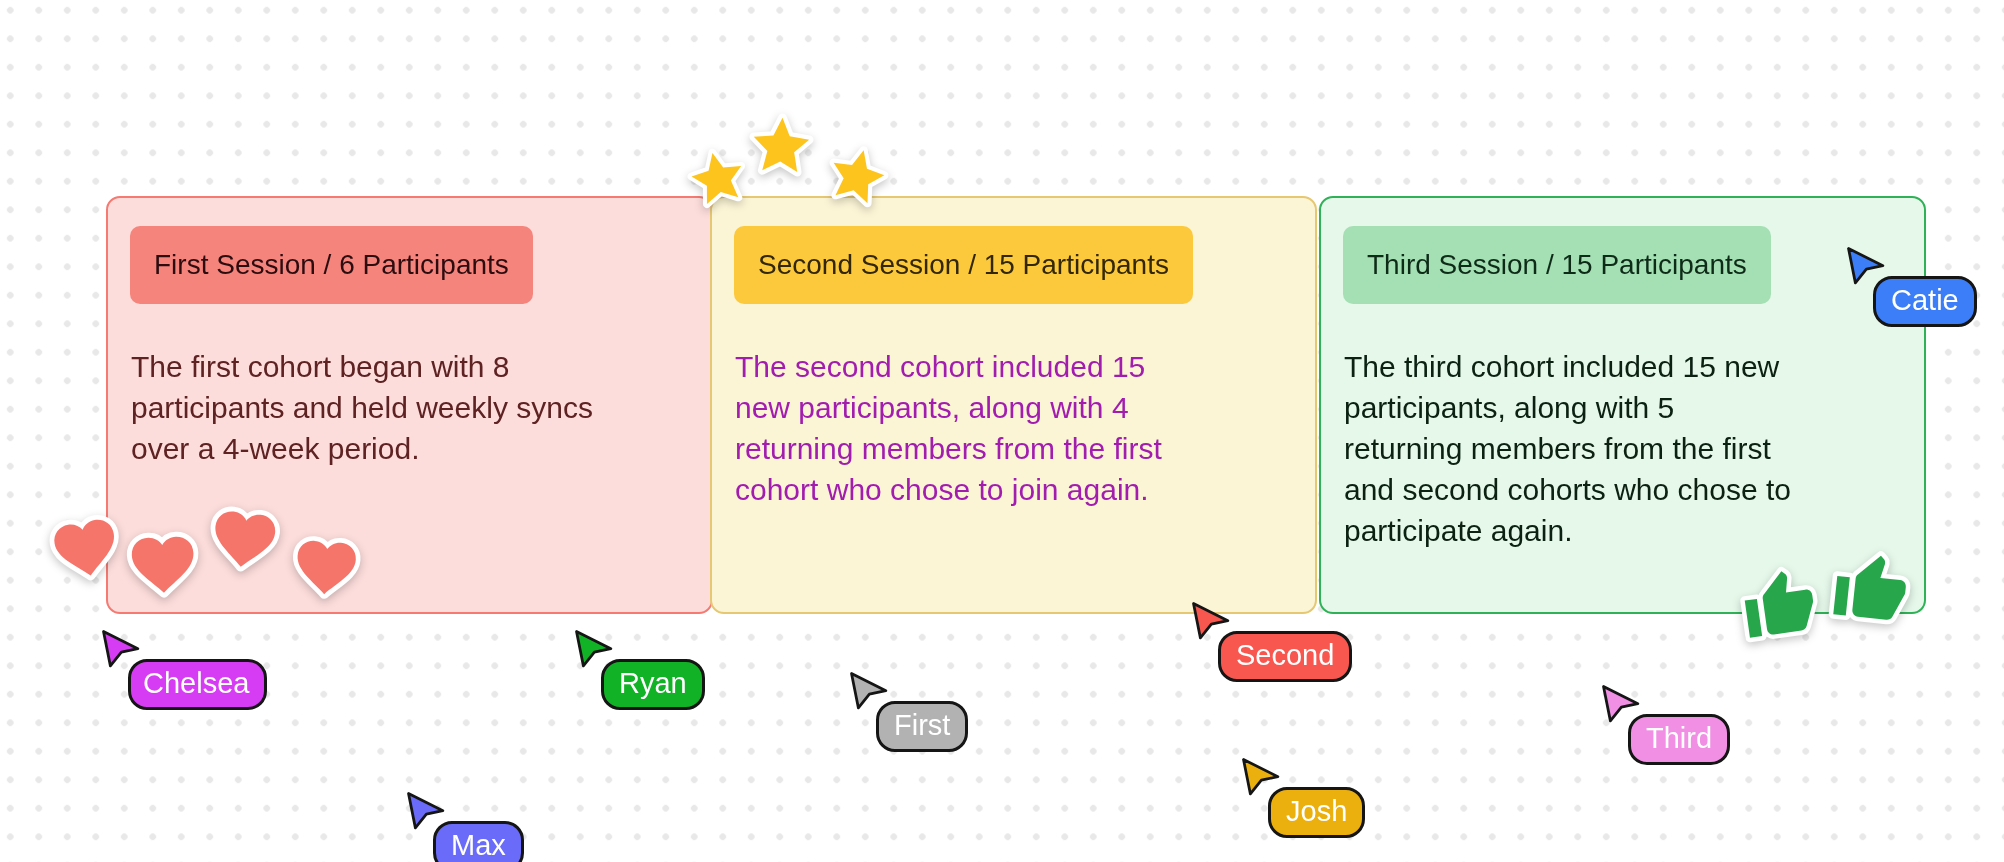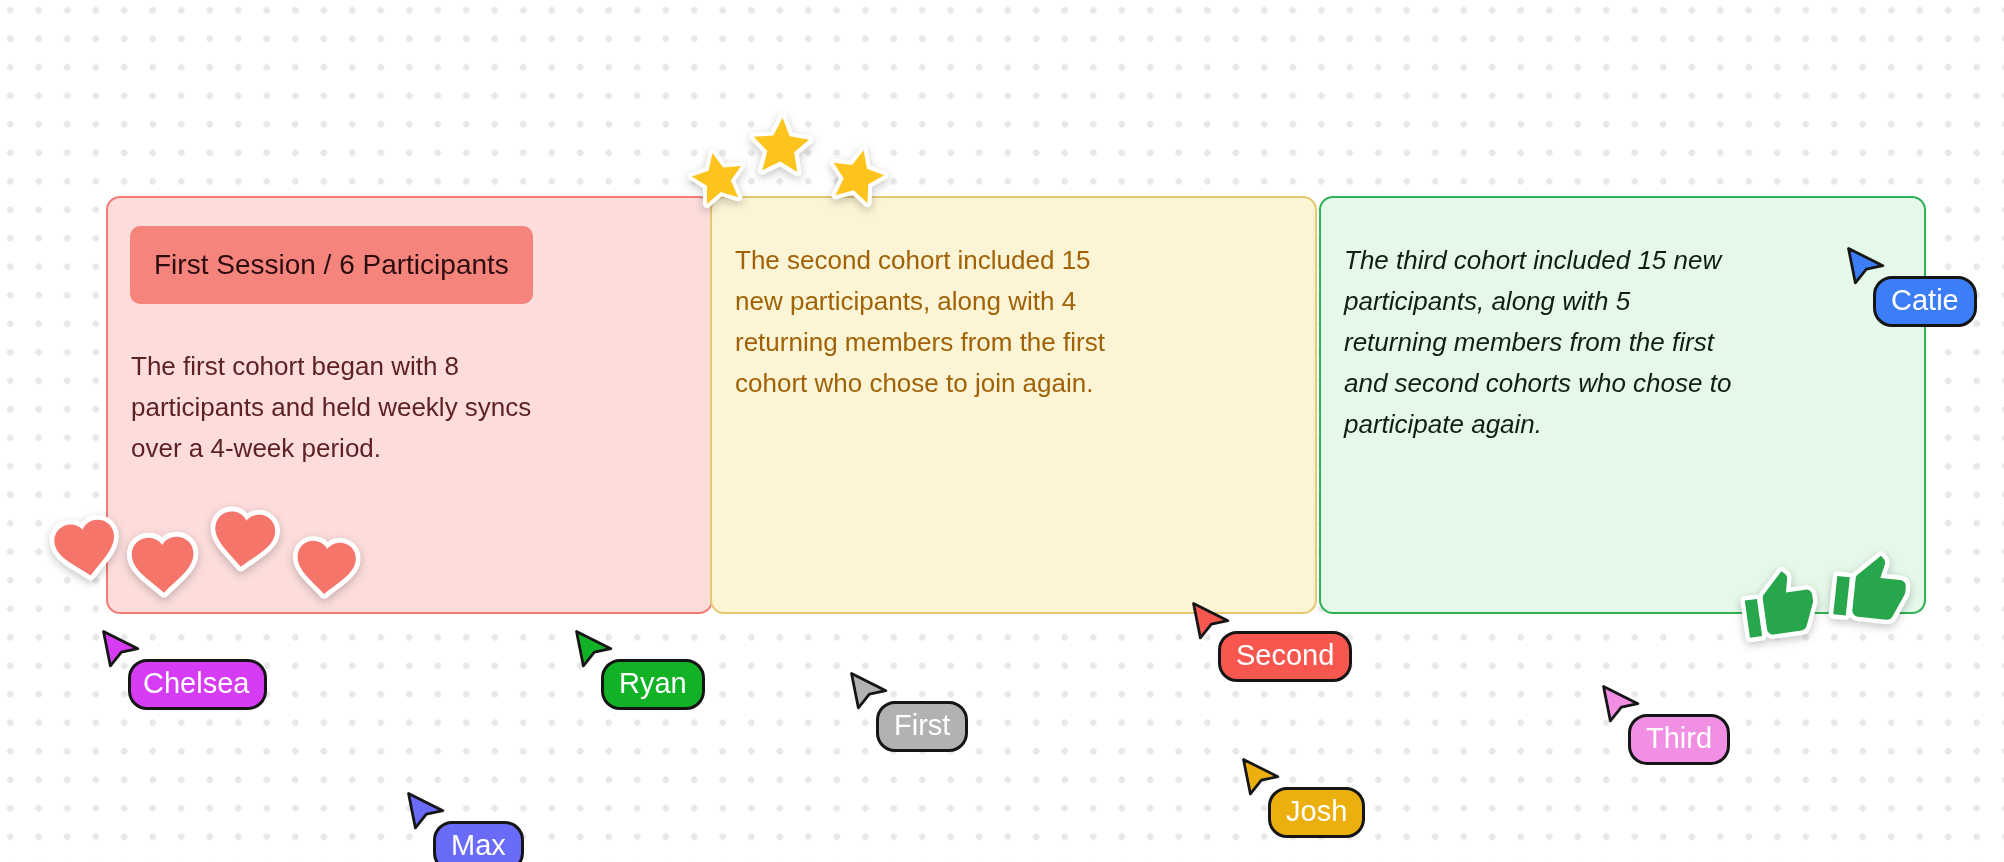--- a/index.html
+++ b/index.html
@@ -36,27 +36,27 @@
     line-height:1.2;
     white-space:nowrap;
   }
   .card-red    .badge{background:#f5857c; color:#2d0c10;}
   .card-yellow .badge{background:#fcc93d; color:#332701;}
   .card-green  .badge{background:#a5dfb4; color:#0e2b18;}
 
   .card-body{
     margin:42px 0 0 0;
     padding:0 20px 0 23px;
-    font-size:26px;
+    font-size:30px;
     line-height:41px;
     white-space:pre-line;
   }
   .card-red    .card-body{color:#5e2222;}
-  .card-yellow .card-body{color:#a16207;}
-  .card-green  .card-body{color:#0d2113;font-style:italic;}
+  .card-yellow .card-body{color:#a21caf;}
+  .card-green  .card-body{color:#0d2113;}
 
   
   .sticker{
     position:absolute;
     filter:drop-shadow(0 3px 4px rgba(0,0,0,0.22));
   }
   .sticker svg{display:block;overflow:visible;}
   .sticker path{
     stroke:#ffffff;
     stroke-linejoin:round;
@@ -93,27 +93,29 @@
 <div class="stage">
 
   <div class="card card-red">
     <div class="badge">First Session / 6 Participants</div>
     <p class="card-body">The first cohort began with 8
 participants and held weekly syncs
 over a 4-week period.</p>
   </div>
 
   <div class="card card-yellow">
+    <div class="badge">Second Session / 15 Participants</div>
     <p class="card-body">The second cohort included 15
 new participants, along with 4
 returning members from the first
 cohort who chose to join again.</p>
   </div>
 
   <div class="card card-green">
+    <div class="badge">Third Session / 15 Participants</div>
     <p class="card-body">The third cohort included 15 new
 participants, along with 5
 returning members from the first
 and second cohorts who chose to
 participate again.</p>
   </div>
 
   <div class="sticker" style="left:50px;top:513px;">
     <svg width="72" height="72" viewBox="0 0 24 24" style="transform:rotate(-10deg);">
       <path fill="#f5756b" stroke-width="3.2" d="M12 21C8 17 2 13.5 2 8.5 2 5 4.7 3 7.5 3 9.4 3 11.1 4 12 5.5 12.9 4 14.6 3 16.5 3 19.3 3 22 5 22 8.5 22 13.5 16 17 12 21Z"></path>

